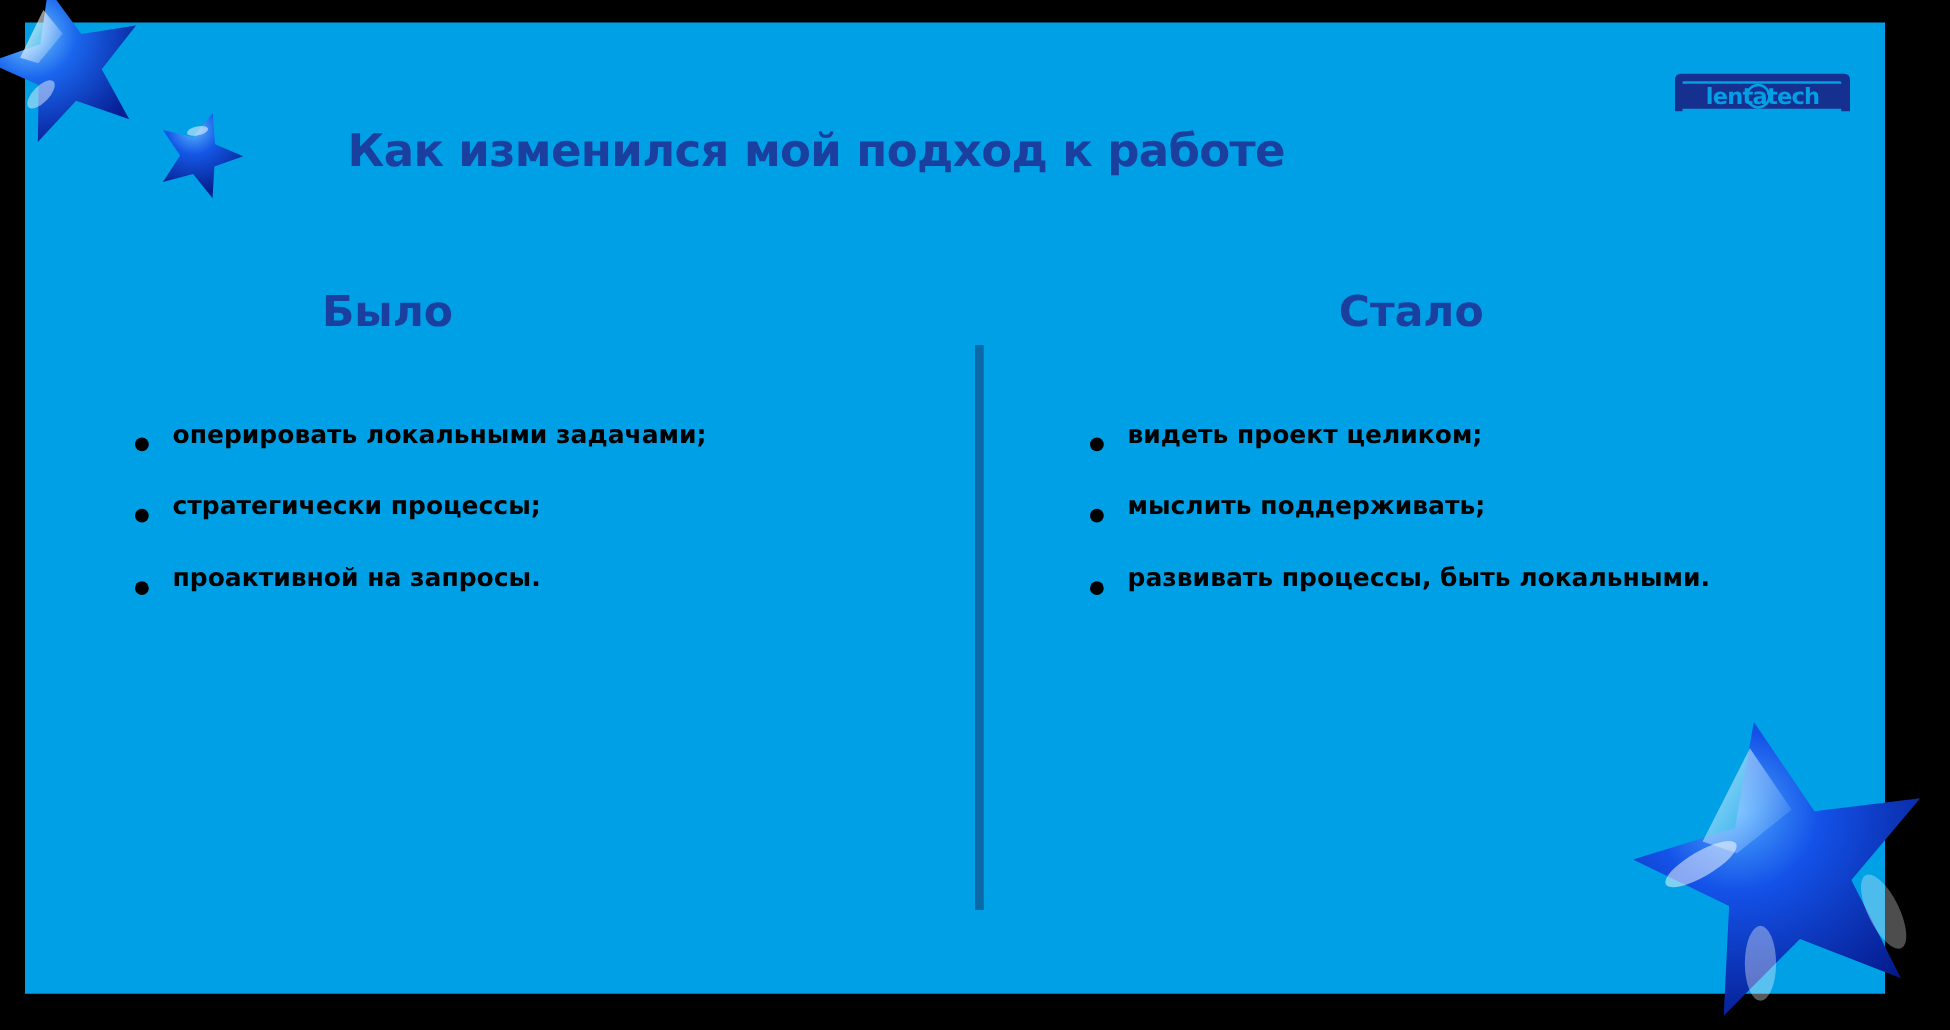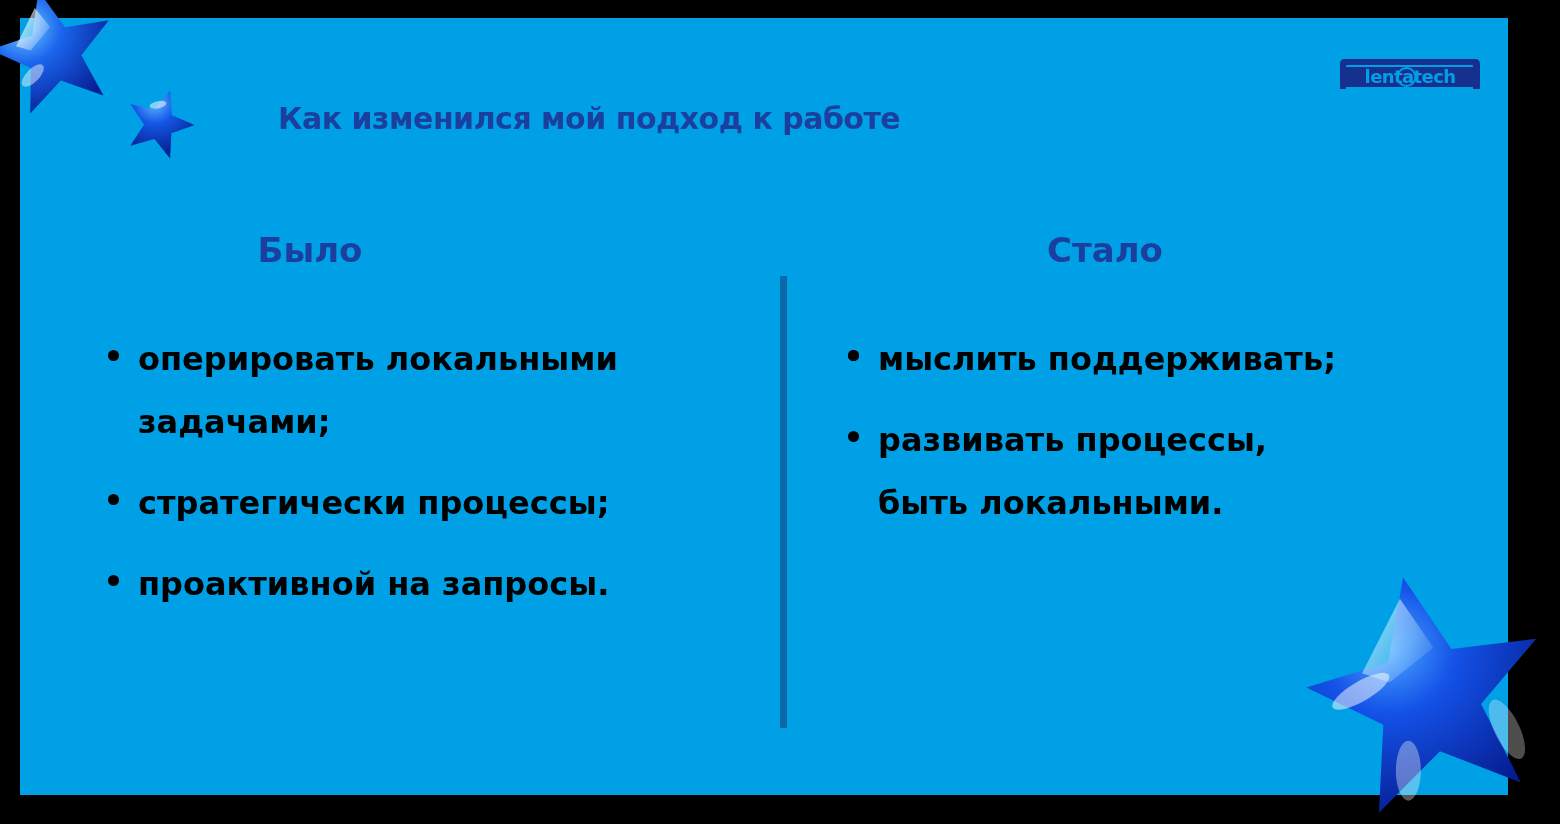--- a/index.html
+++ b/index.html
@@ -40,21 +40,21 @@
     height: 36px;
   }
   .logo svg { display: block; width: 148px; height: 36px; }
 
   
   .title {
     position: absolute;
     left: 258px;
     top: 83px;
     color: #1b3f9e;
-    font-size: 30px;
+    font-size: 36px;
     font-weight: bold;
     letter-spacing: -0.5px;
     white-space: nowrap;
     font-family: "DejaVu Sans", sans-serif;
     text-align: right;
   }
 
   
   .columns {
     position: absolute;
@@ -62,21 +62,21 @@
     top: 212px;
     width: 1248px;
     height: 520px;
   }
   .col {
     position: absolute;
     top: 0;
     width: 620px;
   }
   .col-left  { left: 70px; }
-  .col-right { left: 810px; }
+  .col-right { left: 834px; }
 
   .col-head {
     text-align: center;
     color: #1b3f9e;
     font-size: 34px;
     font-weight: bold;
     font-family: "DejaVu Sans", sans-serif;
     margin-bottom: 58px;
   }
   .col-right .col-head { padding-right: 70px; }
@@ -85,21 +85,21 @@
   .bullets {
     list-style: none;
     margin: 0;
     padding: 0;
   }
   .bullets li {
     position: relative;
     padding-left: 48px;
     margin-bottom: 18px;
     color: #000000;
-    font-size: 32px;
+    font-size: 20px;
     font-weight: bold;
     line-height: 1.97;
     font-family: "DejaVu Sans", sans-serif;
     max-width: 520px;
   }
   .bullets li .dot {
     position: absolute;
     left: 18px;
     top: 22px;
     width: 11px;
@@ -165,20 +165,21 @@
             <span>проактивной на запросы.</span>
           </li>
         </ul>
       </div>
 
       <div class="col col-right">
         <div class="col-head">Стало</div>
         <ul class="bullets">
           <li>
             <span class="dot"></span>
+            <span>видеть проект целиком;</span>
           </li>
           <li>
             <span class="dot"></span>
             <span>мыслить поддерживать;</span>
           </li>
           <li>
             <span class="dot"></span>
             <span>развивать процессы, быть локальными.</span>
           </li>
         </ul>

